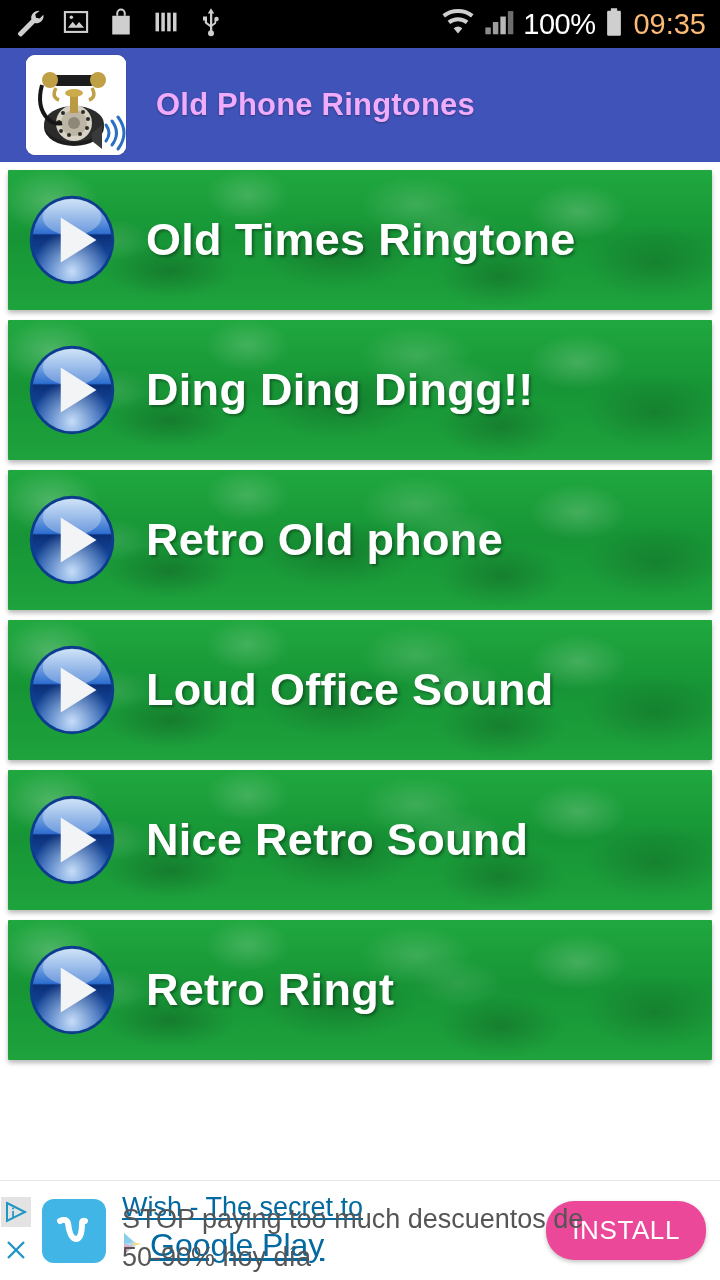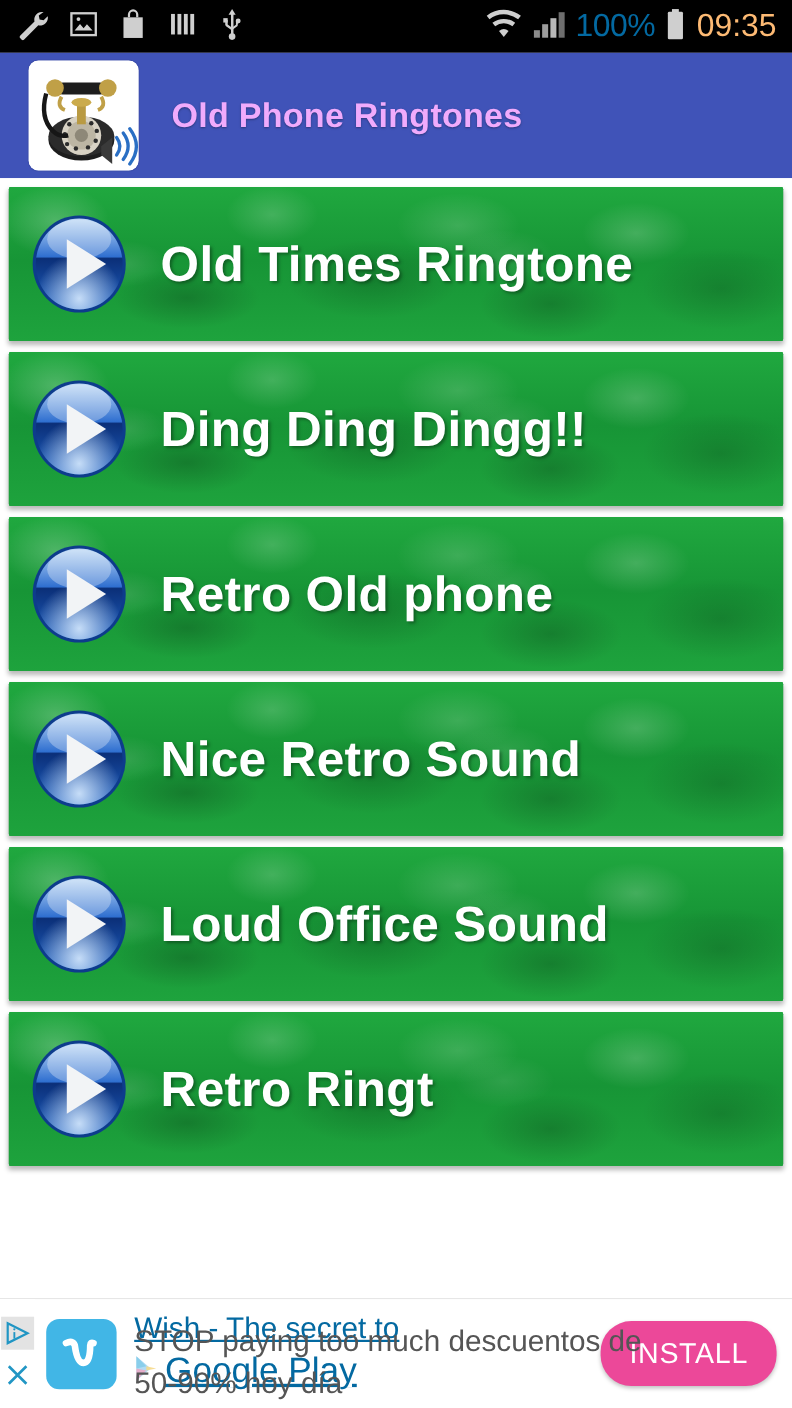--- a/index.html
+++ b/index.html
@@ -14,21 +14,21 @@
   .statusbar{
     position:absolute;top:0;left:0;width:720px;height:48px;
     background:#000000;color:#d8d8d8;
     display:flex;align-items:center;
     box-sizing:border-box;padding:0 14px 0 14px;
   }
   .sb-left{display:flex;align-items:center;gap:18px;}
   .sb-right{display:flex;align-items:center;gap:9px;margin-left:auto;}
   .sb-ico{display:block;}
   .sb-text{
-    font-size:29px;color:#0369a1;font-weight:400;letter-spacing:-0.5px;
+    font-size:29px;color:#ffffff;font-weight:400;letter-spacing:-0.5px;
     line-height:1;
   }
   .sb-clock{font-size:29px;color:#fdba74;letter-spacing:0px;line-height:1;}
 
   
   .appbar{
     position:absolute;top:48px;left:0;width:720px;height:114px;
     background:#4053b8;
     display:flex;align-items:center;
     box-sizing:border-box;
@@ -316,36 +316,36 @@
     <div class="row-inner">
       <div class="play-btn">
         <svg width="94" height="94" viewBox="0 0 100 100">
           <ellipse cx="50" cy="50" rx="45" ry="47" fill="#0d3c8c"></ellipse>
           <ellipse cx="50" cy="50" rx="42" ry="44" fill="url(#pb1)"></ellipse>
           <ellipse cx="50" cy="50" rx="42" ry="44" fill="url(#pbg1)"></ellipse>
           <ellipse cx="50" cy="26" rx="31" ry="19" fill="#ffffff" opacity=".30"></ellipse>
           <path d="M38 26 L76 50 L38 74 Z" fill="#f2f4f6"></path>
         </svg>
       </div>
+      <div class="row-label">Loud Office Sound</div>
+    </div>
+  </div>
+
+  <div class="row">
+    <div class="row-inner">
+      <div class="play-btn">
+        <svg width="94" height="94" viewBox="0 0 100 100">
+          <ellipse cx="50" cy="50" rx="45" ry="47" fill="#0d3c8c"></ellipse>
+          <ellipse cx="50" cy="50" rx="42" ry="44" fill="url(#pb1)"></ellipse>
+          <ellipse cx="50" cy="50" rx="42" ry="44" fill="url(#pbg1)"></ellipse>
+          <ellipse cx="50" cy="26" rx="31" ry="19" fill="#ffffff" opacity=".30"></ellipse>
+          <path d="M38 26 L76 50 L38 74 Z" fill="#f2f4f6"></path>
+        </svg>
+      </div>
       <div class="row-label">Nice Retro Sound</div>
-    </div>
-  </div>
-
-  <div class="row">
-    <div class="row-inner">
-      <div class="play-btn">
-        <svg width="94" height="94" viewBox="0 0 100 100">
-          <ellipse cx="50" cy="50" rx="45" ry="47" fill="#0d3c8c"></ellipse>
-          <ellipse cx="50" cy="50" rx="42" ry="44" fill="url(#pb1)"></ellipse>
-          <ellipse cx="50" cy="50" rx="42" ry="44" fill="url(#pbg1)"></ellipse>
-          <ellipse cx="50" cy="26" rx="31" ry="19" fill="#ffffff" opacity=".30"></ellipse>
-          <path d="M38 26 L76 50 L38 74 Z" fill="#f2f4f6"></path>
-        </svg>
-      </div>
-      <div class="row-label">Loud Office Sound</div>
     </div>
   </div>
 
 
   <div class="row partial">
     <div class="row-inner">
       <div class="play-btn">
         <svg width="94" height="94" viewBox="0 0 100 100">
           <ellipse cx="50" cy="50" rx="45" ry="47" fill="#0d3c8c"></ellipse>
           <ellipse cx="50" cy="50" rx="42" ry="44" fill="url(#pb1)"></ellipse>

